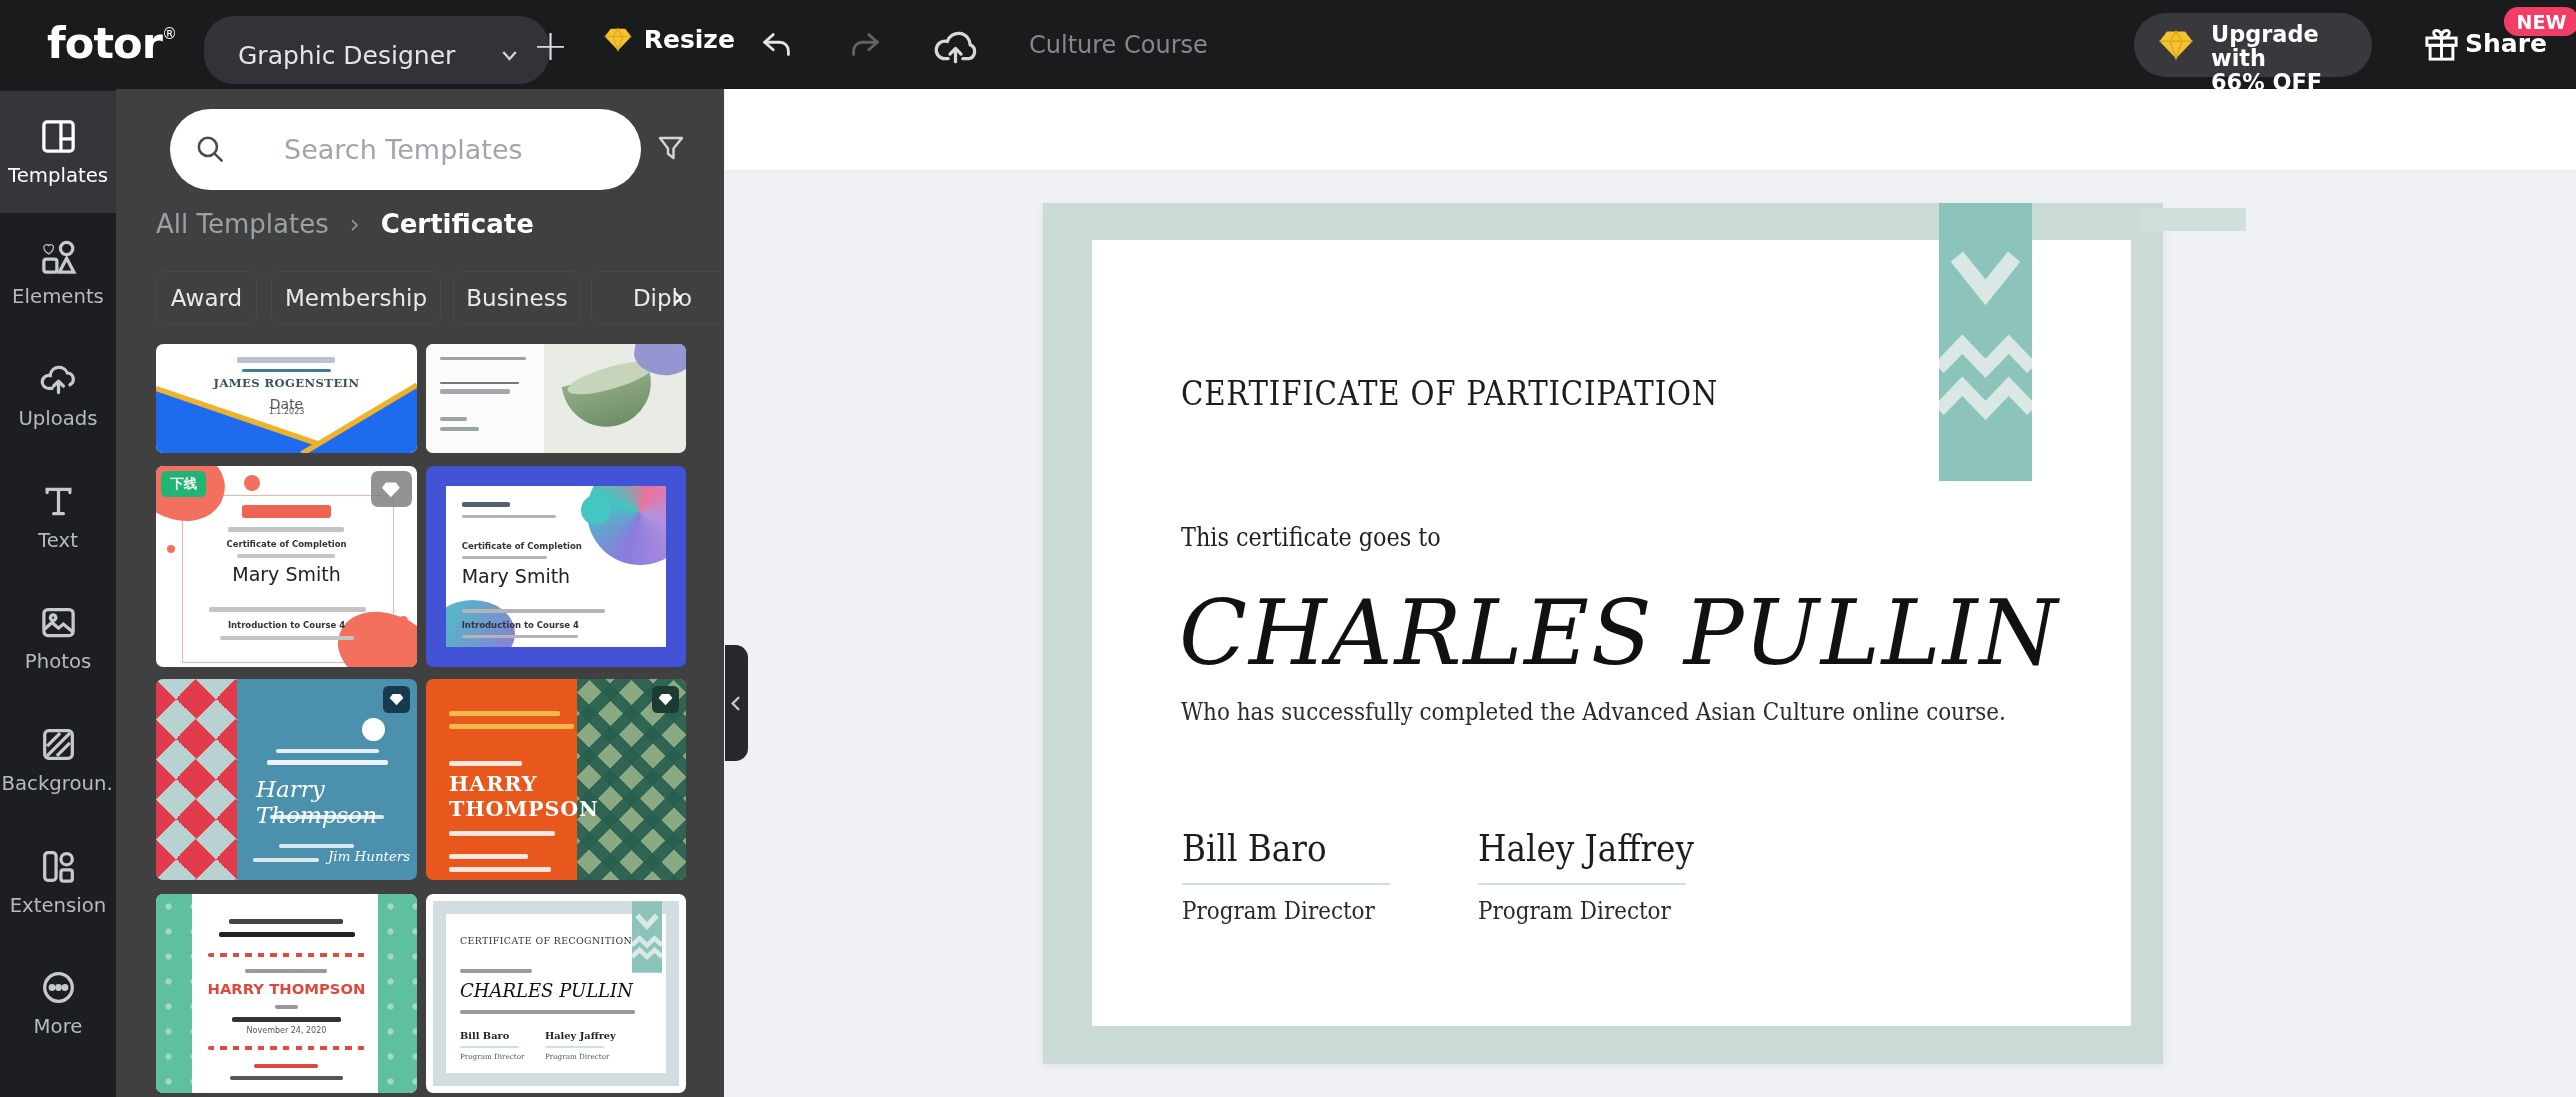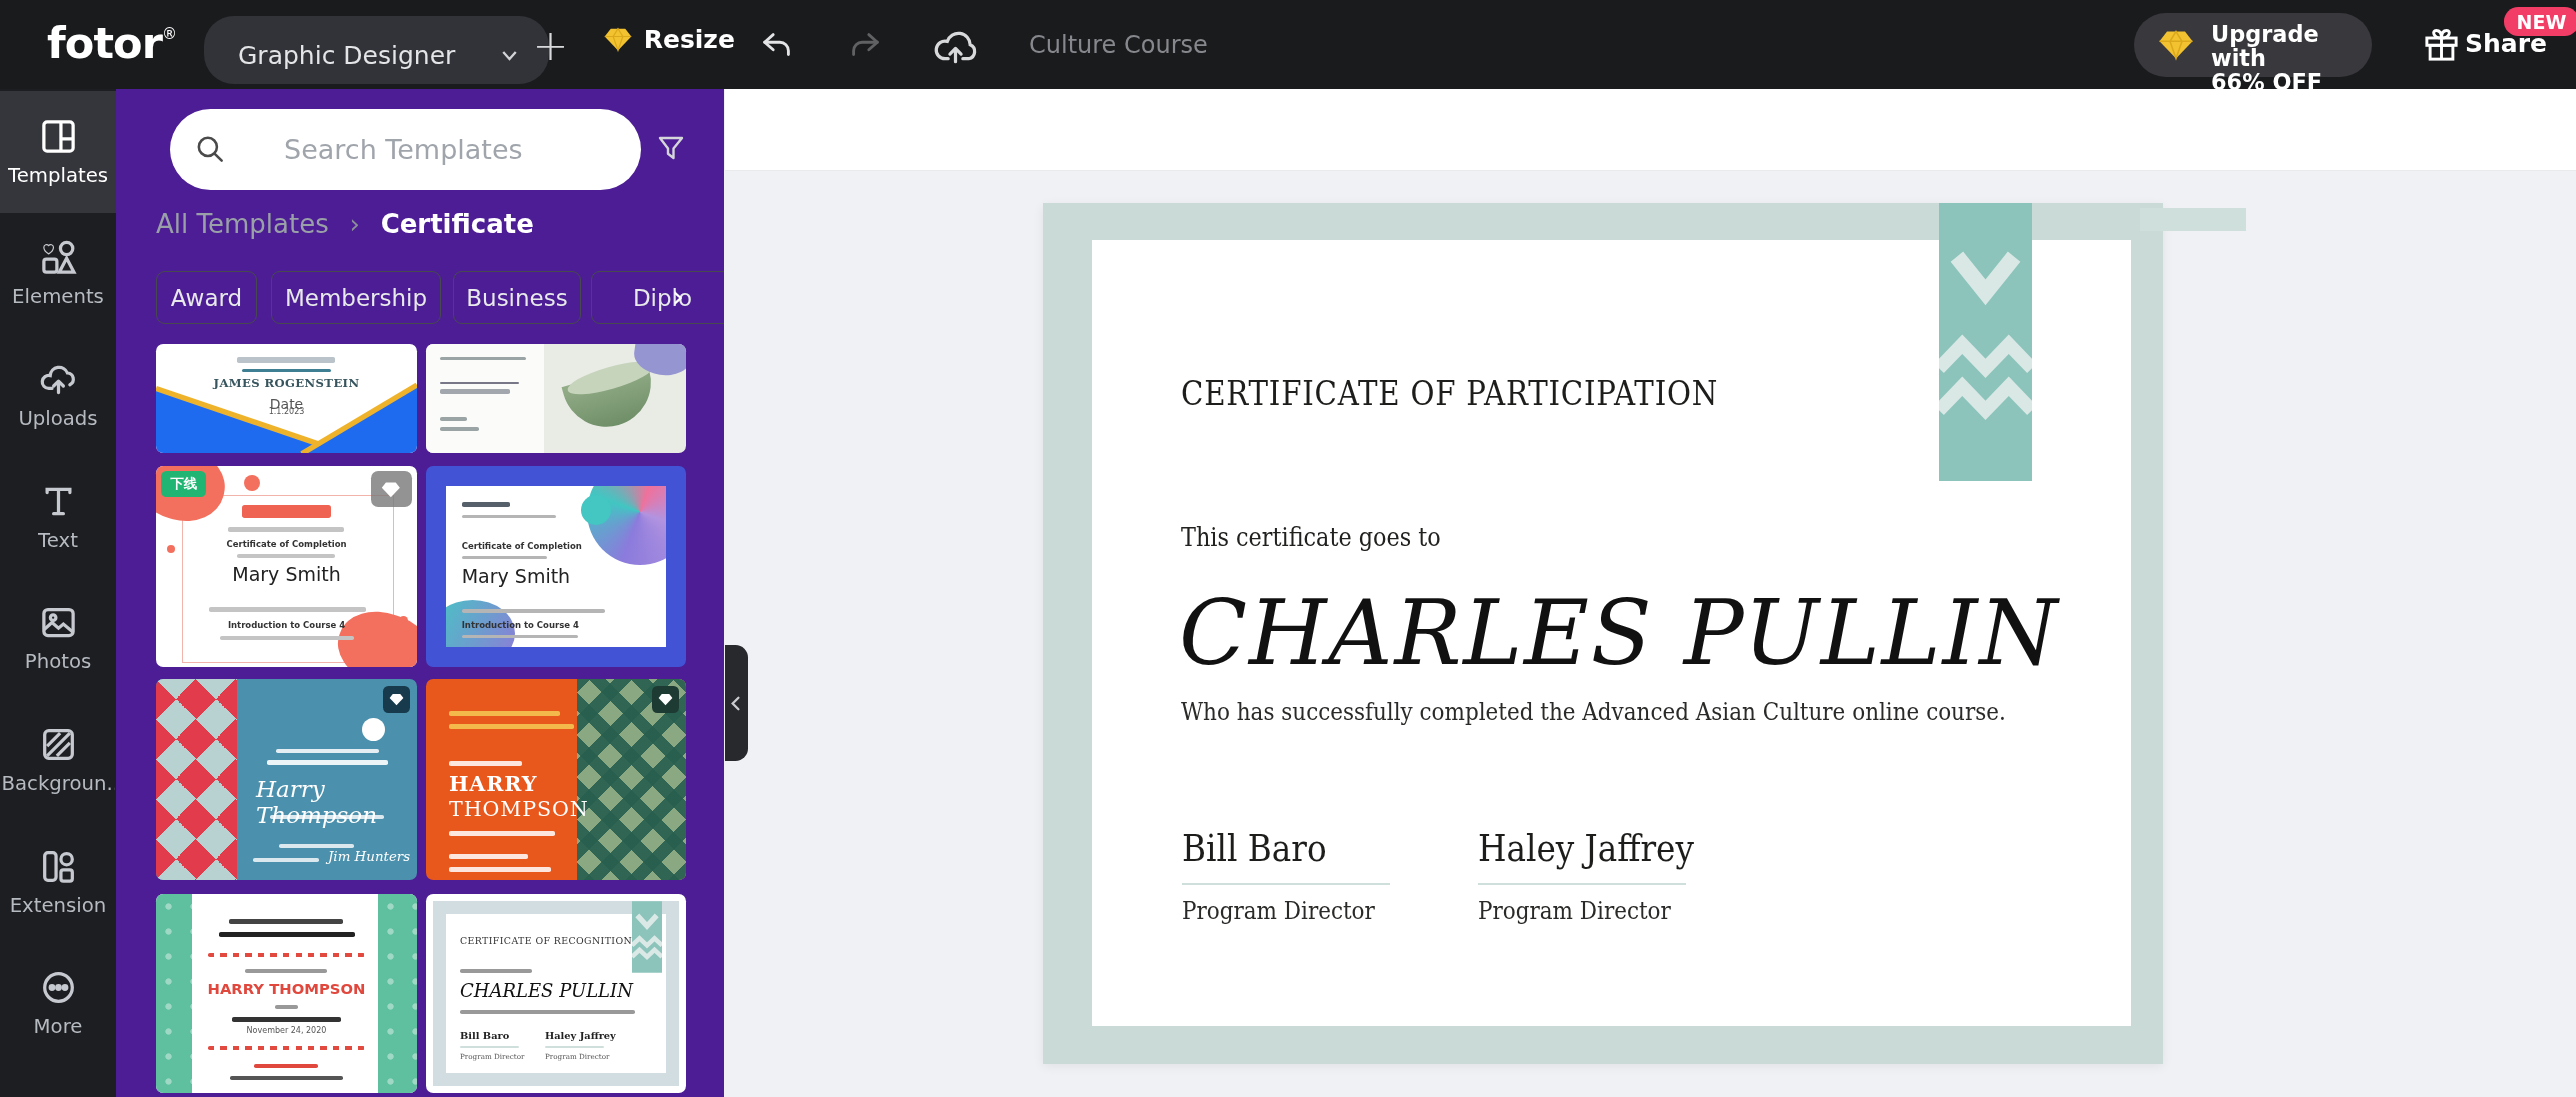--- a/index.html
+++ b/index.html
@@ -26,21 +26,21 @@
   .newbadge{left:2504px;top:7.2px;background:#f23e67;color:#fff;font-size:19px;font-weight:bold;
             padding:3.6px 12.5px;border-radius:14.3px}
   
   .rail{left:0;top:89px;width:116px;height:1008px;background:#1d1e21;z-index:20}
   .railitem{position:absolute;left:0;width:116px;height:122px;display:flex;flex-direction:column;
             align-items:center;justify-content:center;gap:8px;cursor:pointer}
   .railitem.active{background:#35363b}
   .raillabel{font-size:19.7px;color:#b6bac1;max-width:113px;white-space:nowrap;overflow:hidden}
   .railitem.active .raillabel{color:#fff}
   
-  .panel{left:116px;top:89px;width:608px;height:1008px;background:#4c1d95;overflow:hidden;z-index:20}
+  .panel{left:116px;top:89px;width:608px;height:1008px;background:#404040;overflow:hidden;z-index:20}
   .search{position:absolute;left:54px;top:19.7px;width:471px;height:81px;background:#fff;border:none;
           border-radius:41px;padding:0 36px 0 114px;font-size:27px;color:#333;box-sizing:border-box;
           font-family:"DejaVu Sans",sans-serif;outline:none}
   .search::placeholder{color:#a0a5ac}
   .crumb{position:absolute;top:120px;font-size:26px}
   .chip{position:absolute;top:182px;height:53px;border:1.8px solid #48494e;border-radius:9px;color:#e8e9eb;
         font-size:23px;display:flex;align-items:center;justify-content:center;box-sizing:border-box;cursor:pointer}
   .card{position:absolute;width:261px;border-radius:7.2px;overflow:hidden;cursor:pointer;background:#fff}
   .gembadge{position:absolute;border-radius:7.2px;display:flex;align-items:center;justify-content:center}
   .serif{font-family:"DejaVu Serif","Liberation Serif",serif}
@@ -331,21 +331,21 @@
         </svg>
       </div>
   </div>
 
   <div class="card" style="left:310px;top:590px;width:260px;height:201px;background:#e8571b">
     <div class="a" style="right:0;top:0;width:109px;height:201px;background-color:#8aa881;background-image:repeating-linear-gradient(45deg,rgba(39,94,78,.9) 0 12.5px,transparent 12.5px 30px),repeating-linear-gradient(-45deg,rgba(39,94,78,.9) 0 12.5px,transparent 12.5px 30px)"></div>
     <i class="bar" style="left:23px;top:32px;width:111px;height:4.5px;background:#f3b94a"></i>
     <i class="bar" style="left:23px;top:45px;width:125px;height:5.4px;background:#f3b94a"></i>
     <i class="bar" style="left:23px;top:82px;width:73px;height:4.5px;background:rgba(255,255,255,.85)"></i>
     <div class="a serif" style="left:23px;top:93px;font-size:20.6px;font-weight:bold;color:#fff;letter-spacing:0.9px">HARRY</div>
-    <div class="a serif" style="left:23px;top:118px;font-size:20.6px;font-weight:normal;color:#fff;letter-spacing:0.9px">THOMPSON</div>
+    <div class="a serif" style="left:23px;top:118px;font-size:20.6px;font-weight:bold;color:#fff;letter-spacing:0.9px">THOMPSON</div>
     <i class="bar" style="left:23px;top:152px;width:106px;height:4.5px;background:rgba(255,255,255,.85)"></i>
     <i class="bar" style="left:23px;top:175px;width:79px;height:4.5px;background:rgba(255,255,255,.85)"></i>
     <i class="bar" style="left:23px;top:188px;width:102px;height:4.5px;background:rgba(255,255,255,.85)"></i>
     <div class="gembadge" style="right:7.2px;top:7.2px;width:27px;height:27px;background:#1d3b33;border-radius:5.4px">
       <svg width="15" height="15" viewBox="0 0 24 24">
           <path d="M6 3 L18 3 L23 9.5 L12 21 L1 9.5 Z" fill="#fff"></path>
         </svg>
       </div>
   </div>
 

